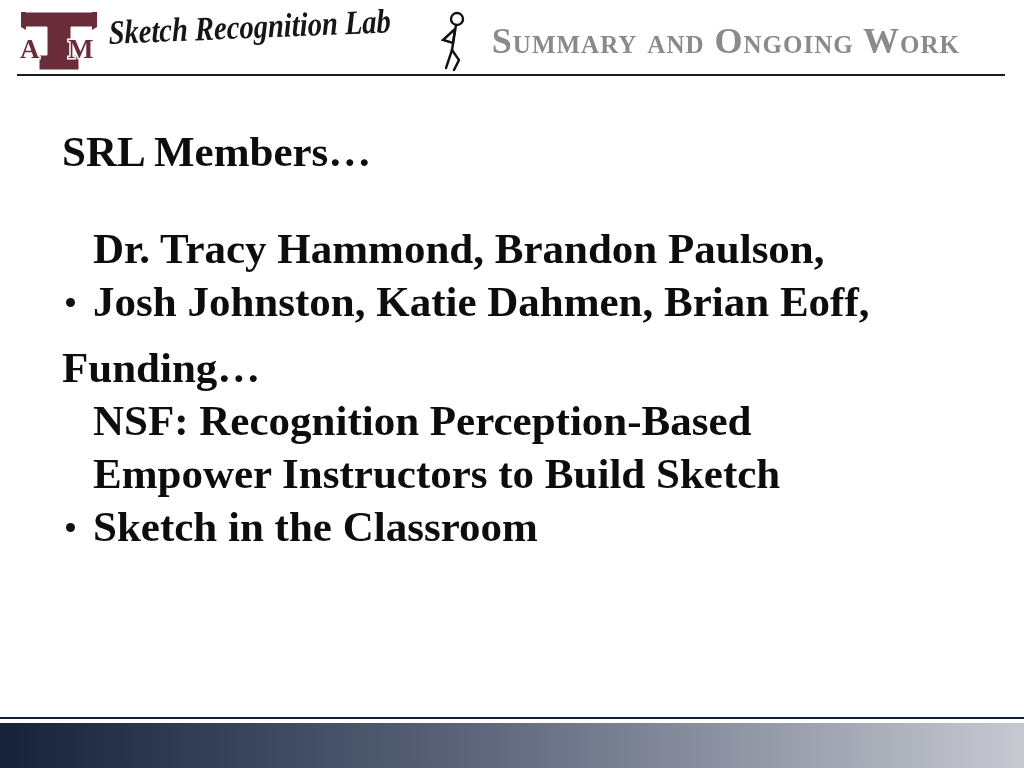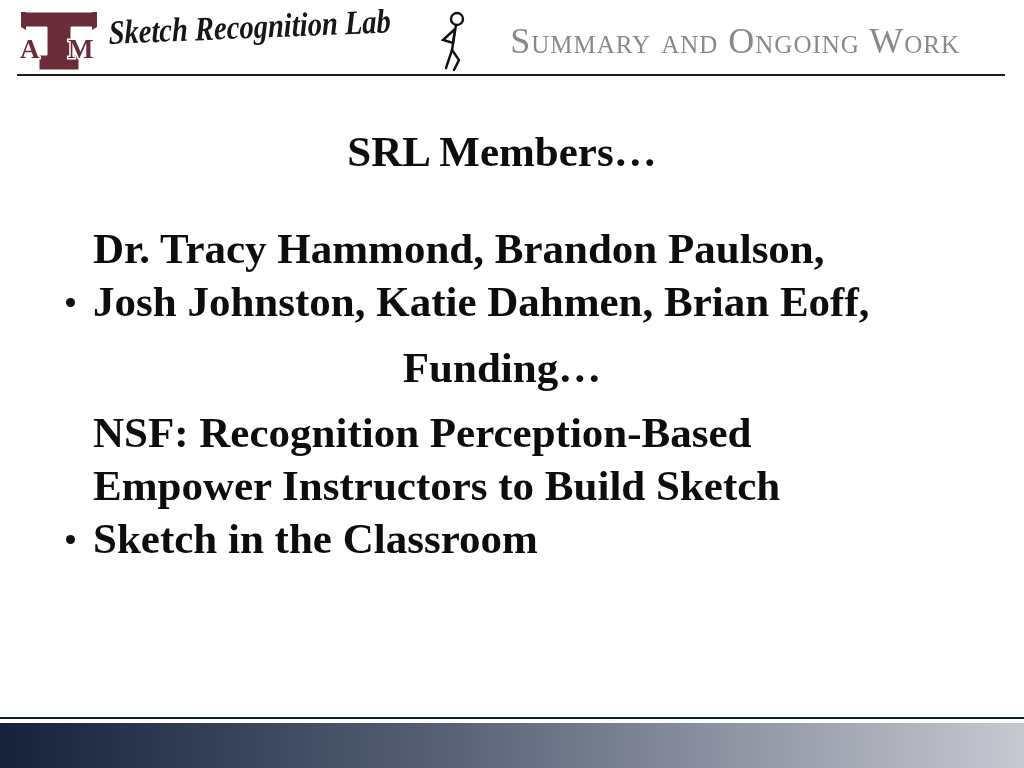--- a/index.html
+++ b/index.html
@@ -35,21 +35,21 @@
     letter-spacing: 0px;
   }
   .stick-svg { display: block; margin-left: -6px; margin-top: 4px; }
 
   .slide-title {
     position: absolute;
     top: 20px;
     right: 64px;
     font-variant: small-caps;
     font-size: 36px;
-    font-weight: normal;
+    font-weight: bold;
     letter-spacing: 1px;
     color: #8a8a8a;
     white-space: nowrap;
   }
 
   .header-rule {
     position: absolute;
     left: 17px;
     top: 74px;
     width: 988px;
@@ -61,23 +61,23 @@
   .body-block {
     position: absolute;
     left: 62px;
     top: 125px;
     width: 880px;
     color: #0d0d0d;
     font-weight: bold;
     font-size: 43px;
     line-height: 53px;
   }
-  .heading { white-space: nowrap; text-align: center; }
+  .heading { white-space: nowrap; }
   .heading.members { margin: 0 0 44px 0; }
-  .heading.funding { margin: 13px 0 12px 0; }
+  .heading.funding { margin: 13px 0 0 0; }
 
   .bullet-item { display: flex; align-items: flex-end; }
   .bullet-marker {
     flex: 0 0 31px;
     position: relative;
     height: 53px;
   }
   .bullet-marker .dot {
     position: absolute;
     left: 4px;

